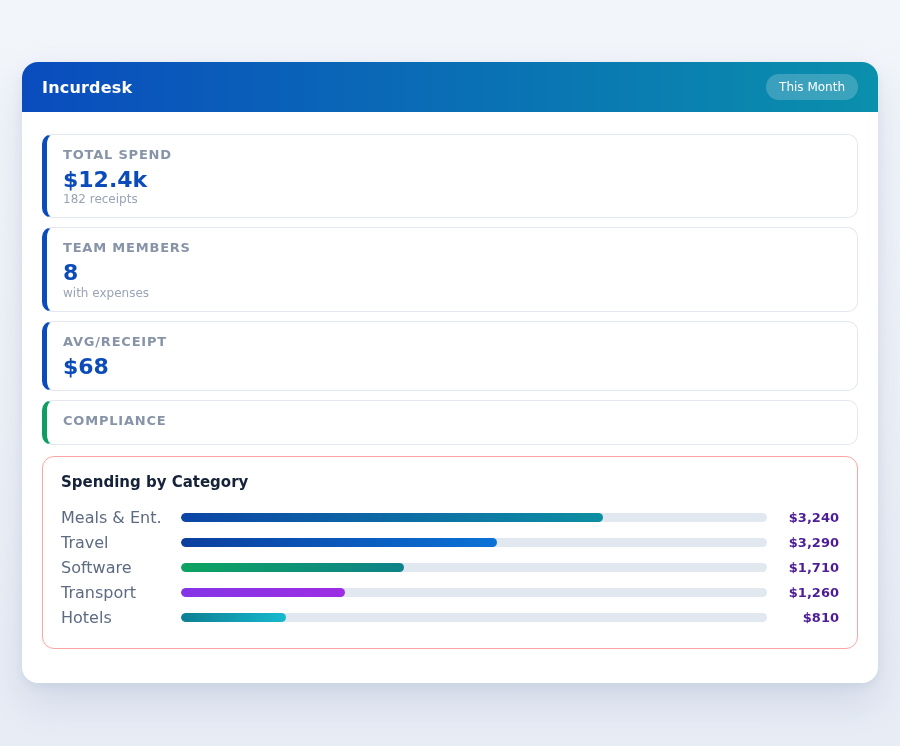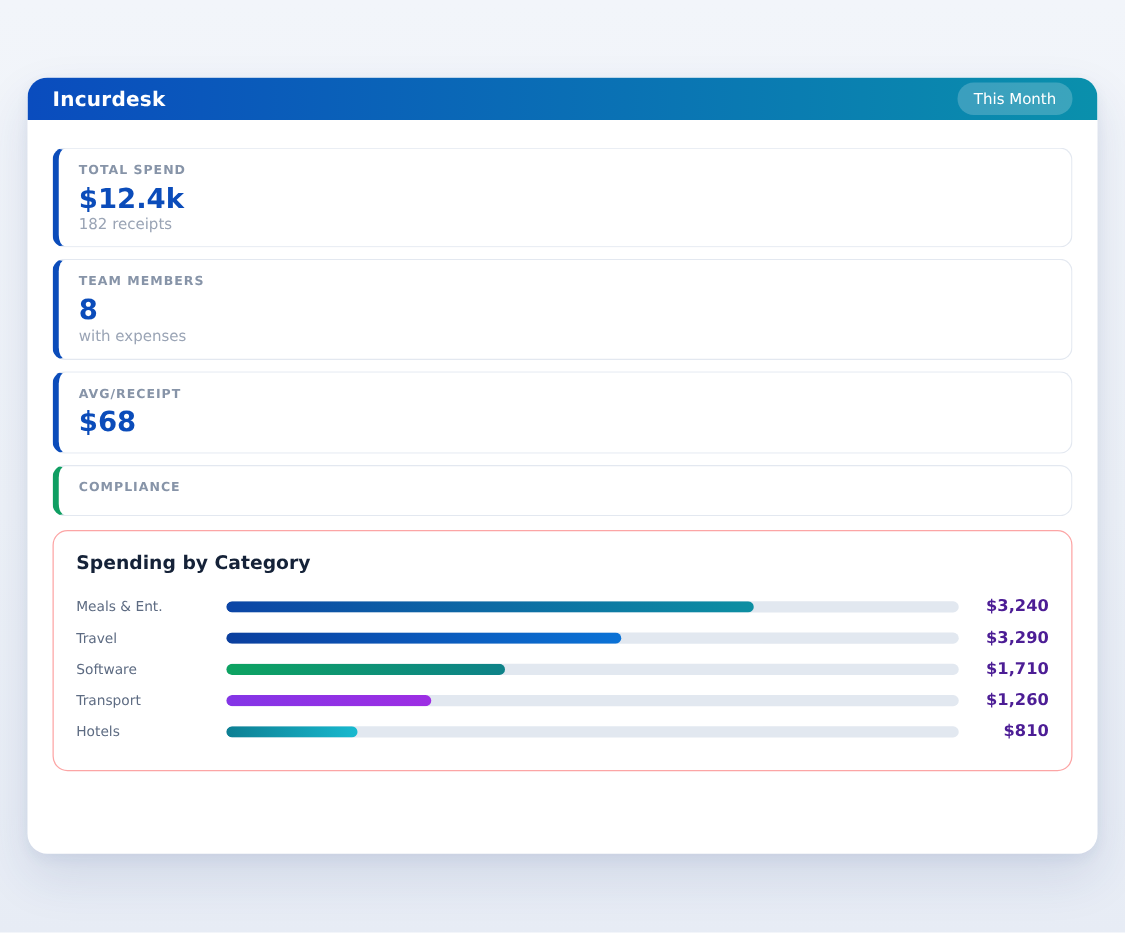--- a/index.html
+++ b/index.html
@@ -11,21 +11,21 @@
   .app-card {
     position: absolute;
     left: 22px; top: 62px;
     width: 856px; height: 621px;
     background: #ffffff;
     border-radius: 16px;
     box-shadow: 0 18px 40px rgba(30, 60, 120, 0.12), 0 4px 10px rgba(30,60,120,0.06);
     overflow: hidden;
   }
   .app-header {
-    height: 34px;
+    height: 50px;
     display: flex;
     align-items: center;
     justify-content: space-between;
     padding: 0 20px;
   }
   .app-title {
     color: #ffffff;
     font-size: 16px;
     font-weight: bold;
     letter-spacing: 0.2px;
@@ -46,21 +46,21 @@
   .stat-card {
     background: #ffffff;
     border: 1px solid #e3e8f0;
     border-left-width: 5px;
     border-left-style: solid;
     border-radius: 10px;
     padding: 12px 16px 11px 16px;
     margin-bottom: 9px;
   }
   .stat-label {
-    font-size: 10px;
+    font-size: 13px;
     font-weight: bold;
     letter-spacing: 0.8px;
     color: #8794a8;
     text-transform: uppercase;
     margin-bottom: 5px;
   }
   .stat-value {
     font-size: 22px;
     font-weight: bold;
     line-height: 1.15;
@@ -86,21 +86,21 @@
     margin-bottom: 14px;
   }
   .chart-row {
     display: flex;
     align-items: center;
     height: 25px;
   }
   .chart-cat-label {
     width: 120px;
     flex: 0 0 120px;
-    font-size: 11px;
+    font-size: 16px;
     color: #5d6b82;
   }
   .bar-track {
     flex: 1;
     height: 9px;
     background: #e2e8f0;
     border-radius: 5px;
     overflow: hidden;
   }
   .bar-fill {

